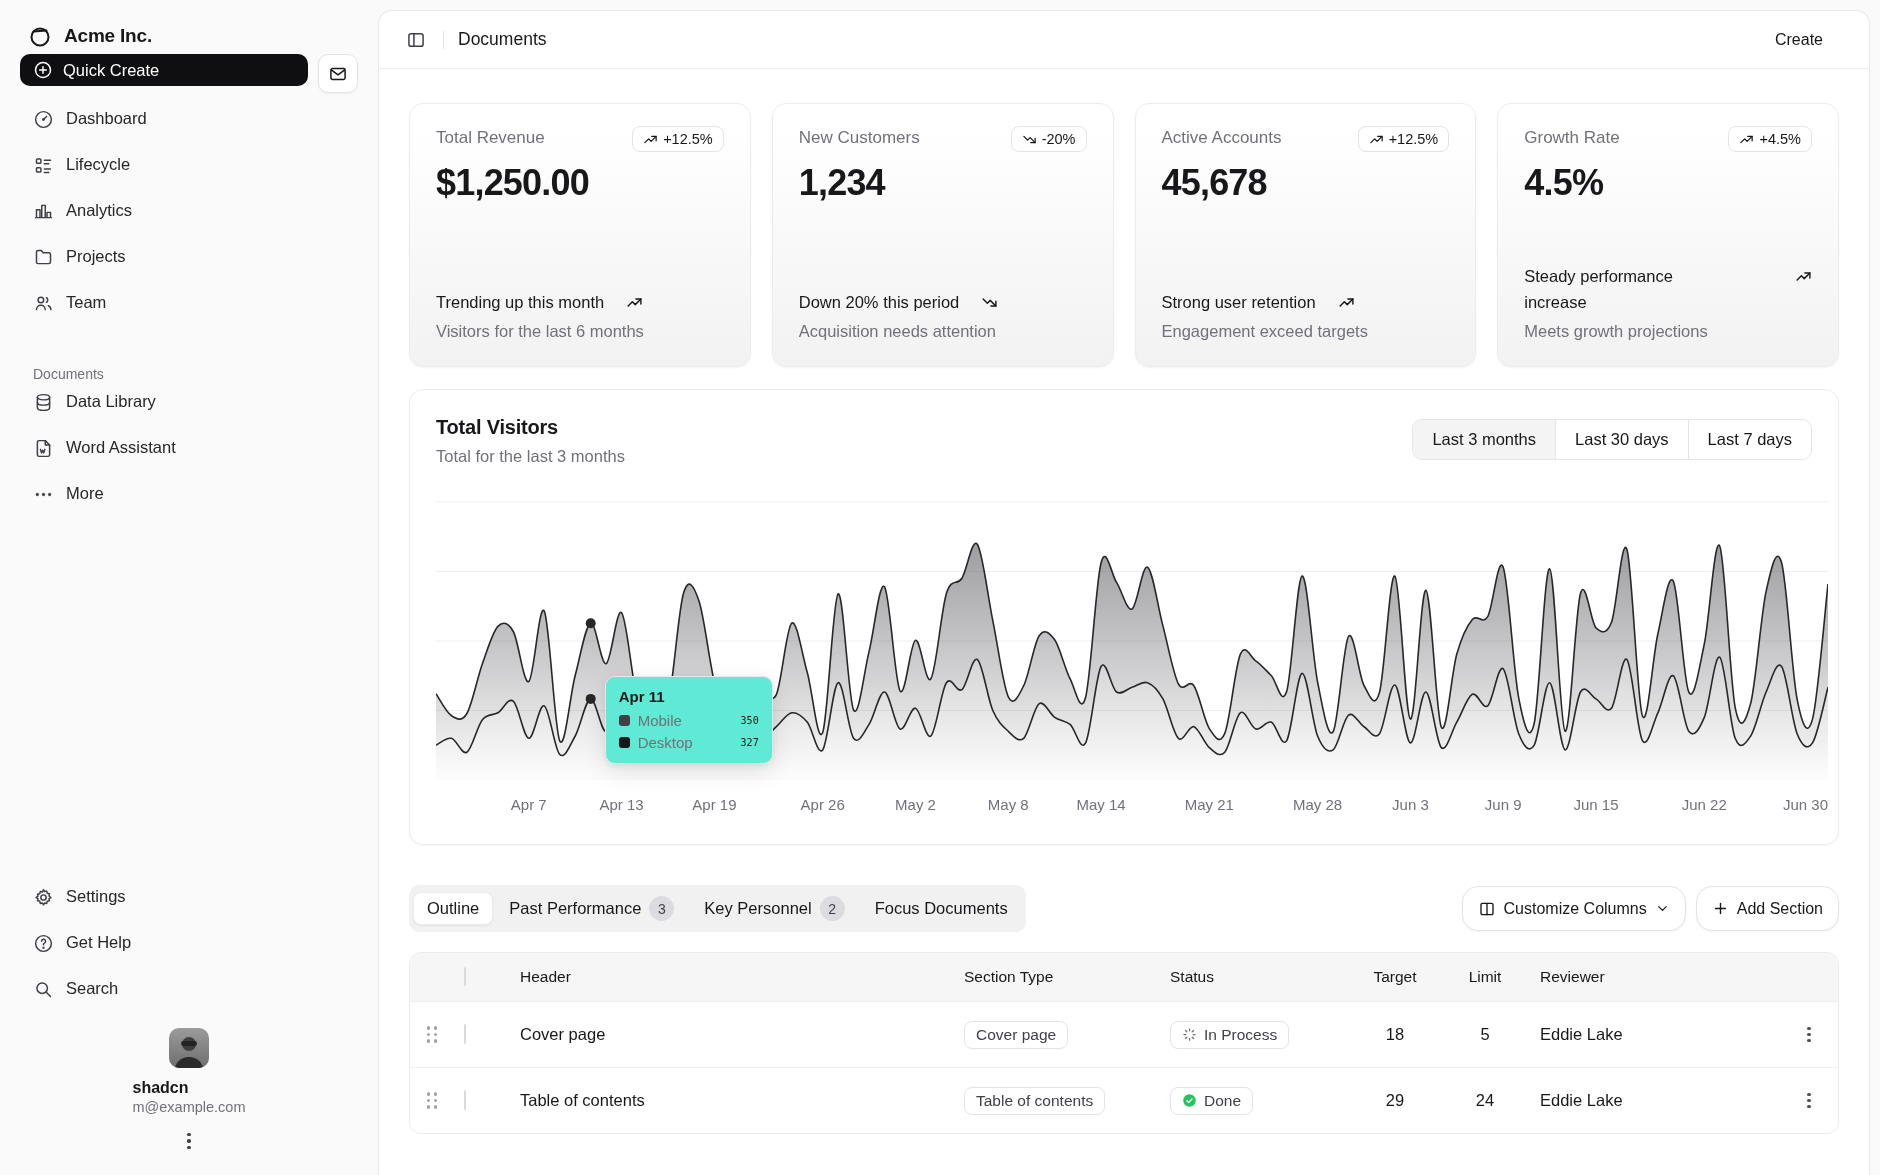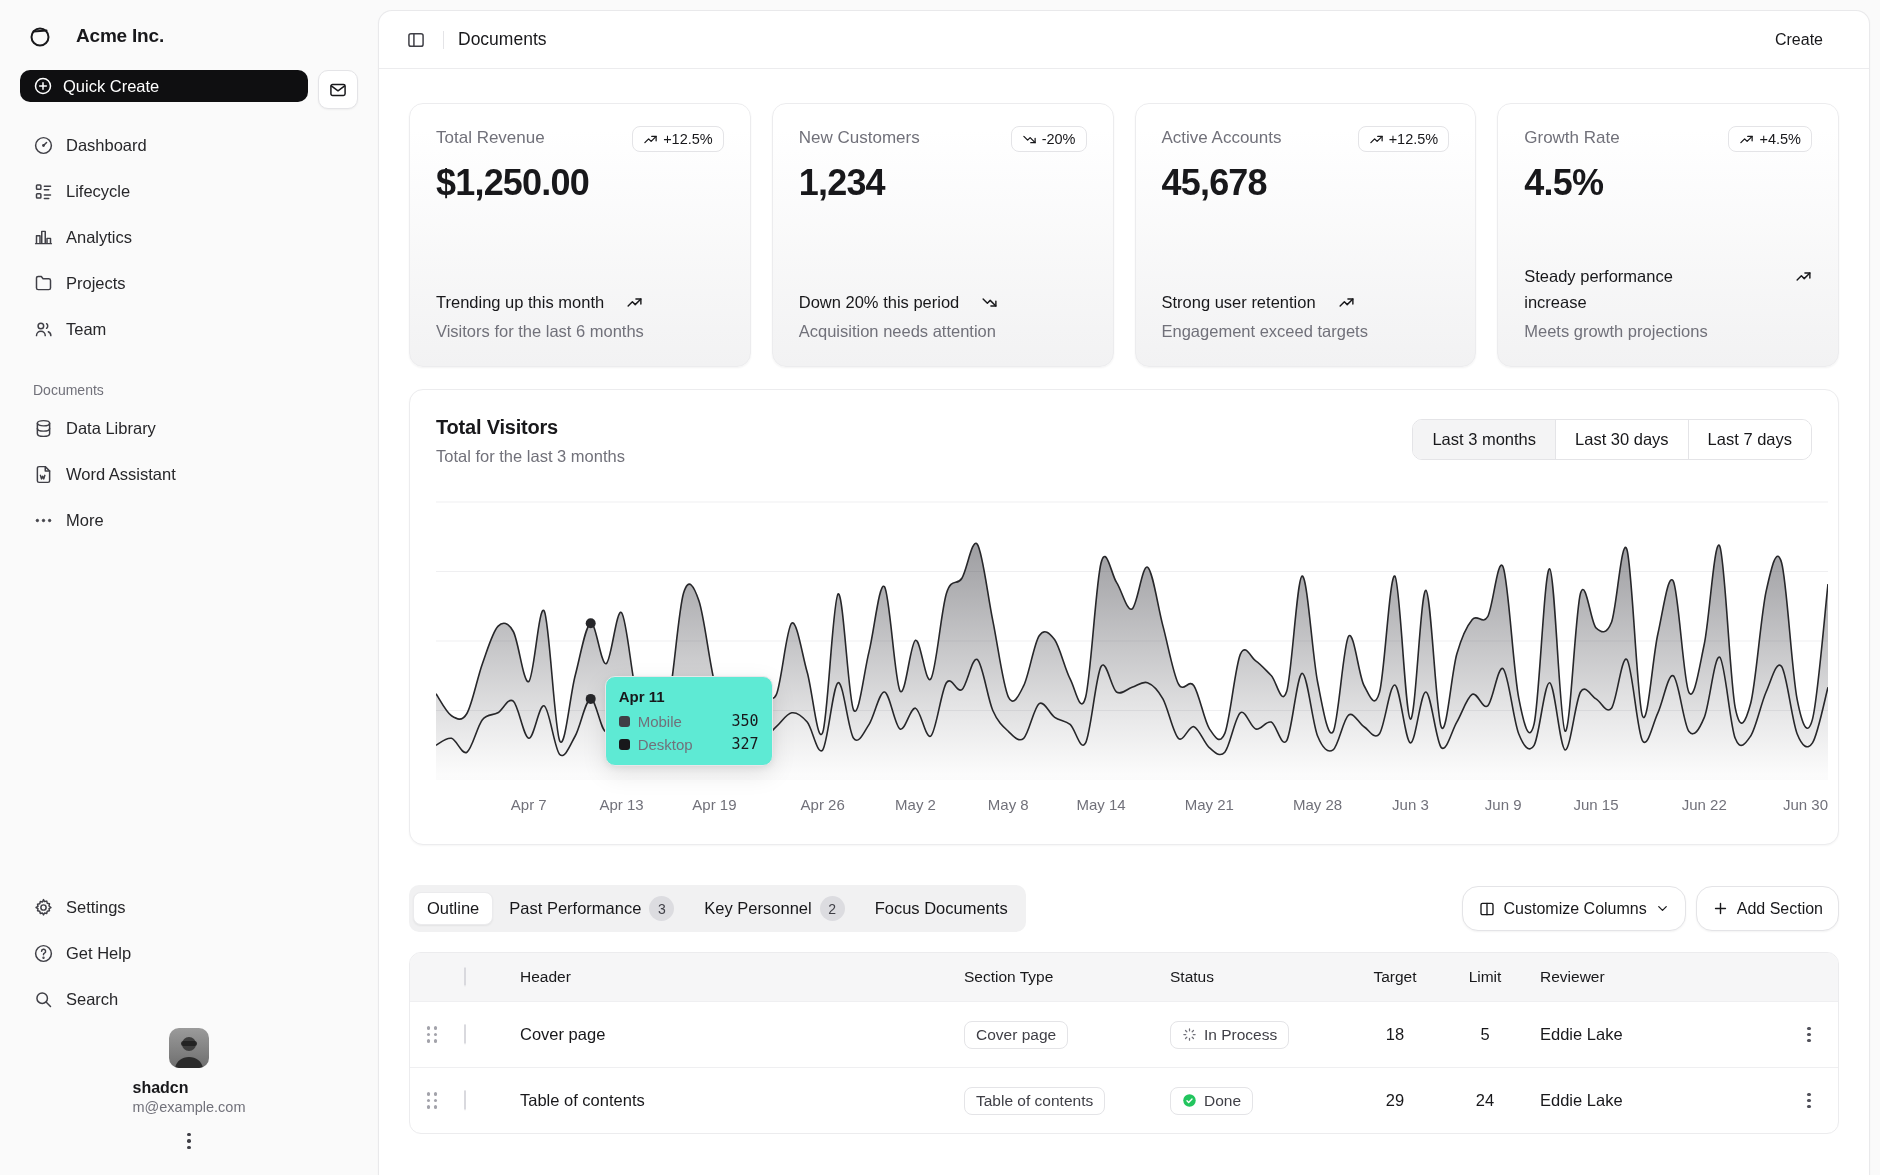--- a/index.html
+++ b/index.html
@@ -3,29 +3,29 @@
 <meta charset="utf-8">
 <style>
   * { margin:0; padding:0; box-sizing:border-box; }
   html,body { width:1880px; height:1175px; overflow:hidden; background:#fafafa;
     font-family:"Liberation Sans", sans-serif; color:#18181b; }
   svg { display:block; }
 
   
   .sidebar { position:absolute; left:0; top:0; width:378px; height:1175px; background:#fafafa;
     padding:18px 20px 20px; display:flex; flex-direction:column; }
-  .brand { display:flex; align-items:center; gap:24px; padding:6px 8px; margin-bottom:16px; }
+  .brand { display:flex; align-items:center; gap:12px; padding:6px 8px; }
   .brand-name { font-size:19px; font-weight:700; letter-spacing:-0.2px; }
   .qc-row { display:flex; gap:10px; margin-bottom:16px; }
   .qc-btn { flex:1; height:32px; background:#0f0f11; color:#fff; border:none; border-radius:10px;
     display:flex; align-items:center; gap:10px; padding:0 13px; font-size:16.5px; font-weight:500; cursor:pointer; }
   .mail-btn { width:40px; height:39px; background:#fff; border:1px solid #e4e4e7; border-radius:10px;
     display:flex; align-items:center; justify-content:center; box-shadow:0 1px 2px rgba(0,0,0,.05); cursor:pointer; }
   .nav { display:flex; flex-direction:column; gap:5px; }
-  .nav-item { display:flex; align-items:center; gap:12px; height:41px; padding:0 13px; border-radius:10px;
+  .nav-item { display:flex; align-items:flex-start; gap:12px; height:41px; padding:0 13px; border-radius:10px;
     font-size:16.5px; color:#27272a; cursor:pointer; }
   .nav-item svg { stroke:#3f3f46; }
   .section-label { font-size:14px; color:#71717a; padding:0 13px; margin:32px 0 10px; }
   .sidebar-spacer { flex:1; }
   .user-row { display:flex; align-items:center; gap:10px; padding:8px 6px 0;flex-direction:column; }
   .avatar { width:40px; height:40px; border-radius:10px; overflow:hidden; flex:0 0 auto; }
   .user-meta { flex:1; line-height:1.25; }
   .user-name { font-size:16px; font-weight:600; }
   .user-email { font-size:14.5px; color:#71717a; }
   .kebab { display:flex; flex-direction:column; gap:3px; padding:6px; cursor:pointer; }
@@ -71,21 +71,21 @@
     border-radius:10px; overflow:hidden; background:#fff; }
   .range-opt { padding:10px 19px; font-size:16.5px; color:#18181b; cursor:pointer; border-left:1px solid #e4e4e7; background:#fff; }
   .range-opt:first-child { border-left:none; }
   .range-opt.active { background:#f4f4f5; }
   .chart-wrap { position:relative; margin-top:26px; }
   .chart-tooltip { position:absolute; width:168px; background:#5eead4; border:1px solid #e7e7e9; border-radius:10px;
     box-shadow:0 8px 24px rgba(0,0,0,.10), 0 2px 6px rgba(0,0,0,.06); padding:11px 13px 12px; z-index:3; }
   .tip-date { font-size:15px; font-weight:600; margin-bottom:7px; }
   .tip-row { display:flex; align-items:center; gap:8px; font-size:15px; color:#71717a; margin-top:5px; }
   .tip-swatch { width:11px; height:11px; border-radius:3px; }
-  .tip-val { margin-left:auto; color:#18181b; font-family:"DejaVu Sans Mono", monospace; font-size:15px; }
+  .tip-val { margin-left:auto; color:#18181b; font-family:"DejaVu Sans Mono", monospace; font-size:10px; }
 
   
   .list-toolbar { display:flex; align-items:center; margin-top:40px; }
   .tabs { display:flex; align-items:center; background:#f1f1f2; border-radius:10px; padding:4px; gap:2px; }
   .tab { display:flex; align-items:center; gap:8px; padding:7px 14px; border-radius:8px; font-size:16.5px; color:#18181b; cursor:pointer; }
   .tab.active { background:#fff; border:1px solid #ebebed; box-shadow:0 1px 2px rgba(0,0,0,.06); padding:6px 13px; }
   .tab-badge { background:#dcdce0; border-radius:999px; min-width:25px; height:25px; display:flex;
     align-items:center; justify-content:center; font-size:14px; color:#3f3f46; padding:0 7px; }
   .toolbar-right { margin-left:auto; display:flex; gap:10px; }
   .o-btn { display:flex; align-items:center; gap:8px; height:45px; padding:0 15px; background:#fff;

